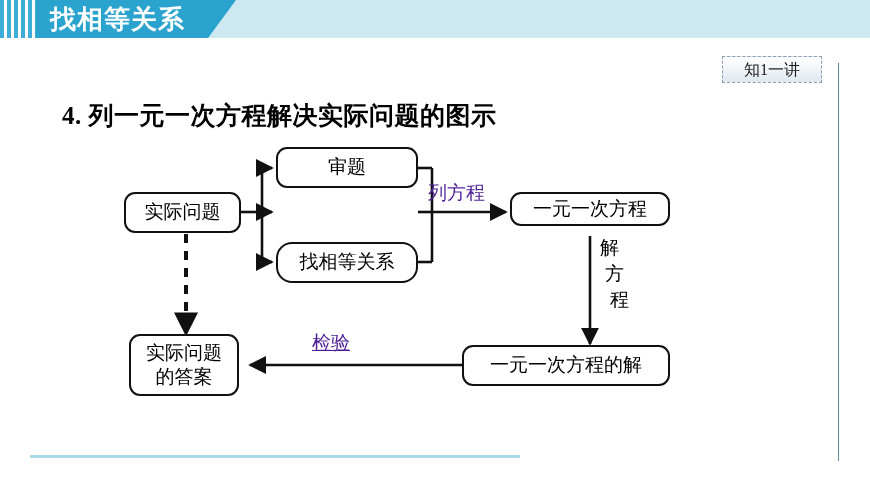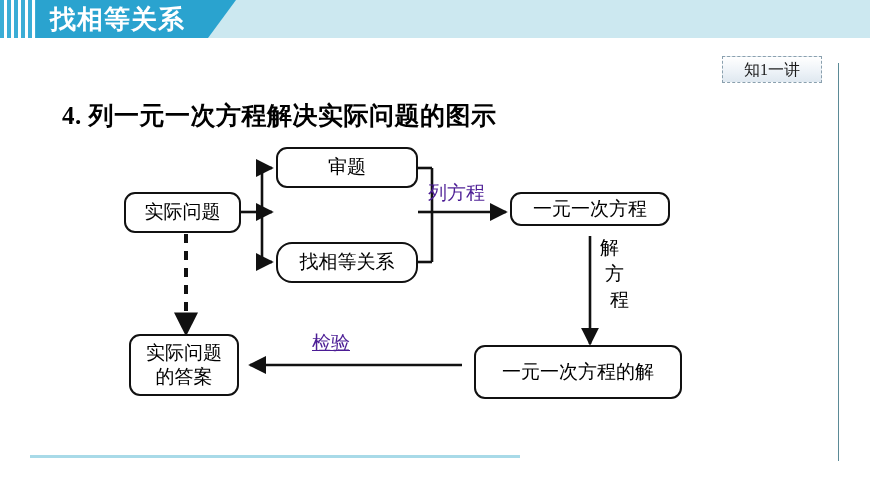--- a/index.html
+++ b/index.html
@@ -228,21 +228,21 @@
 
 
   <div class="node" style="left:276px; top:242px; width:142px; height:41px;border-radius:16px;">
     <span>找相等关系</span>
   </div>
 
   <div class="node" style="left:510px; top:192px; width:160px; height:34px;">
     <span>一元一次方程</span>
   </div>
 
-  <div class="node" style="left:462px; top:345px; width:208px; height:54px;margin-left:12px;">
+  <div class="node" style="left:462px; top:345px; width:208px; height:41px;">
     <span>一元一次方程的解</span>
   </div>
 
   <div class="node two-line" style="left:129px; top:334px; width:110px; height:62px; flex-direction:column;">
     <span>实际问题</span>
     <span>的答案</span>
   </div>
 
   <div class="edge-label" style="left:428px; top:180px;">列方程</div>
 

